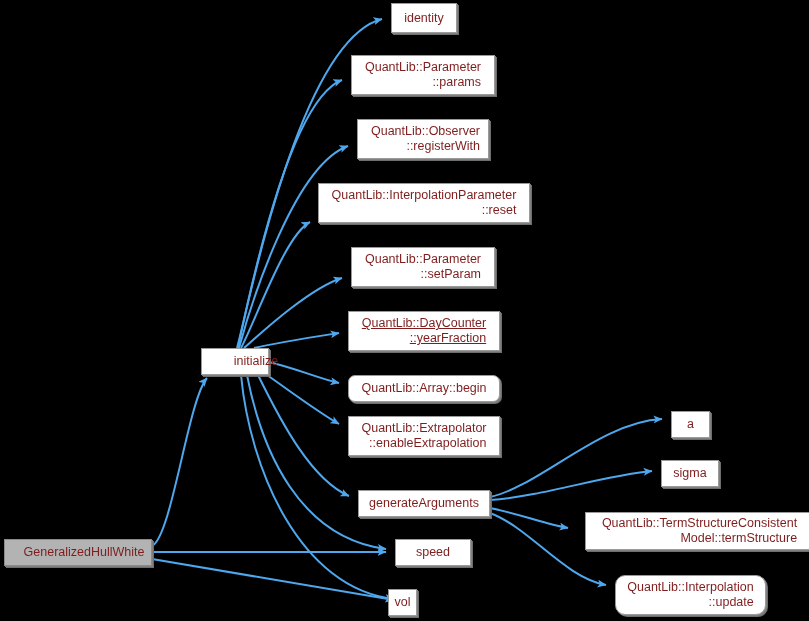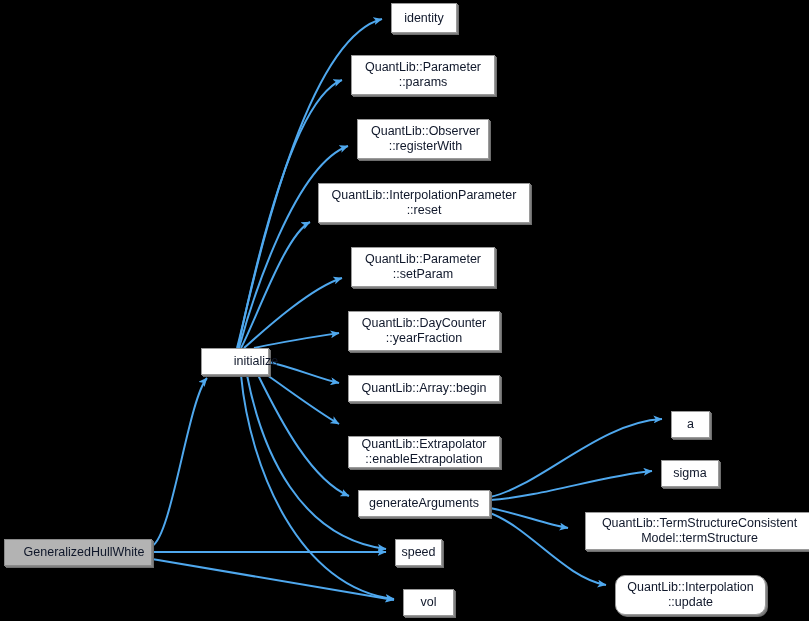--- a/index.html
+++ b/index.html
@@ -23,22 +23,22 @@
   }
   .node {
     position: absolute;
     box-sizing: border-box;
     background: #ffffff;
     border: 1px solid #9a9a9a;
     box-shadow: 1px 1px 0 0 #808080, 2px 2px 0 0 #6e6e6e;
     display: flex;
     align-items: center;
     justify-content: center;
-    text-align: center;
-    color: #0f172a;
+    text-align: right;
+    color: #7f1d1d;
     font-size: 12.5px;
     line-height: 1.18;
     letter-spacing: 0px;
     white-space: pre-line;
     padding: 0 3px;
   }
   .node.current {
     background: #b3b3b3;
     border: 1px solid #8a8a8a;
   }
@@ -77,29 +77,29 @@
   <div id="node-layer">
       <div class="node" style="left: 391px; top: 3px; width: 66px; height: 30px; background: rgb(255, 255, 255); border-color: rgb(154, 154, 154);">identity</div>
       <div class="node" style="left: 351px; top: 55px; width: 144px; height: 40px; background: rgb(255, 255, 255); border-color: rgb(154, 154, 154);">QuantLib::Parameter
 ::params</div>
       <div class="node" style="left: 357px; top: 119px; width: 132px; height: 40px; background: rgb(255, 255, 255); border-color: rgb(154, 154, 154); padding-left: 8px;">QuantLib::Observer
 ::registerWith</div>
       <div class="node" style="left: 318px; top: 183px; width: 212px; height: 40px; background: rgb(255, 255, 255); border-color: rgb(154, 154, 154);">QuantLib::InterpolationParameter
 ::reset</div>
       <div class="node" style="left: 351px; top: 247px; width: 144px; height: 40px; background: rgb(255, 255, 255); border-color: rgb(154, 154, 154);">QuantLib::Parameter
 ::setParam</div>
-      <div class="node" style="left: 348px; top: 311px; width: 152px; height: 40px; background: rgb(255, 255, 255); border-color: rgb(154, 154, 154);">QuantLib::DayCounter
+      <div class="node" style="left: 348px; top: 311px; width: 152px; height: 40px; background: rgb(255, 255, 255); border-color: rgb(154, 154, 154); text-decoration: underline;">QuantLib::DayCounter
 ::yearFraction</div>
-      <div class="node" style="left: 348px; top: 375px; width: 152px; height: 27px; background: rgb(255, 255, 255); border-color: rgb(154, 154, 154);">QuantLib::Array::begin</div>
-      <div class="node" style="left: 348px; top: 436px; width: 152px; height: 32px; background: rgb(255, 255, 255); border-color: rgb(154, 154, 154);">QuantLib::Extrapolator
+      <div class="node" style="left: 348px; top: 375px; width: 152px; height: 27px; background: rgb(255, 255, 255); border-color: rgb(154, 154, 154); border-radius: 7px;">QuantLib::Array::begin</div>
+      <div class="node" style="left: 348px; top: 416px; width: 152px; height: 40px; background: rgb(255, 255, 255); border-color: rgb(154, 154, 154);">QuantLib::Extrapolator
 ::enableExtrapolation</div>
       <div class="node" style="left: 201px; top: 348px; width: 68px; height: 27px; background: rgb(255, 255, 255); border-color: rgb(154, 154, 154); padding-left: 45px;">initialize</div>
       <div class="node" style="left: 358px; top: 490px; width: 132px; height: 27px; background: rgb(255, 255, 255); border-color: rgb(154, 154, 154);">generateArguments</div>
-      <div class="node" style="left: 395px; top: 539px; width: 47px; height: 27px; background: rgb(255, 255, 255); border-color: rgb(154, 154, 154);">speed</div>
-      <div class="node" style="left: 403px; top: 589px; width: 51px; height: 27px; background: rgb(255, 255, 255); border-color: rgb(154, 154, 154);">vol</div>
+      <div class="node" style="left: 395px; top: 539px; width: 76px; height: 27px; background: rgb(255, 255, 255); border-color: rgb(154, 154, 154);">speed</div>
+      <div class="node" style="left: 388px; top: 589px; width: 29px; height: 27px; background: rgb(255, 255, 255); border-color: rgb(154, 154, 154);">vol</div>
       <div class="node current" style="left: 4px; top: 539px; width: 148px; height: 27px; background: rgb(179, 179, 179); padding-left: 15px;">GeneralizedHullWhite</div>
       <div class="node" style="left: 671px; top: 411px; width: 39px; height: 27px; background: rgb(255, 255, 255); border-color: rgb(154, 154, 154);">a</div>
       <div class="node" style="left: 661px; top: 460px; width: 58px; height: 27px; background: rgb(255, 255, 255); border-color: rgb(154, 154, 154);">sigma</div>
       <div class="node" style="left: 577px; top: 512px; width: 229px; height: 38px; background: rgb(255, 255, 255); border-color: rgb(154, 154, 154); margin-left: 8px;">QuantLib::TermStructureConsistent
 Model::termStructure</div>
       <div class="node" style="left: 615px; top: 575px; width: 151px; height: 40px; background: rgb(255, 255, 255); border-color: rgb(154, 154, 154); border-radius: 10px;">QuantLib::Interpolation
 ::update</div>
     </div>
 </div>
 

